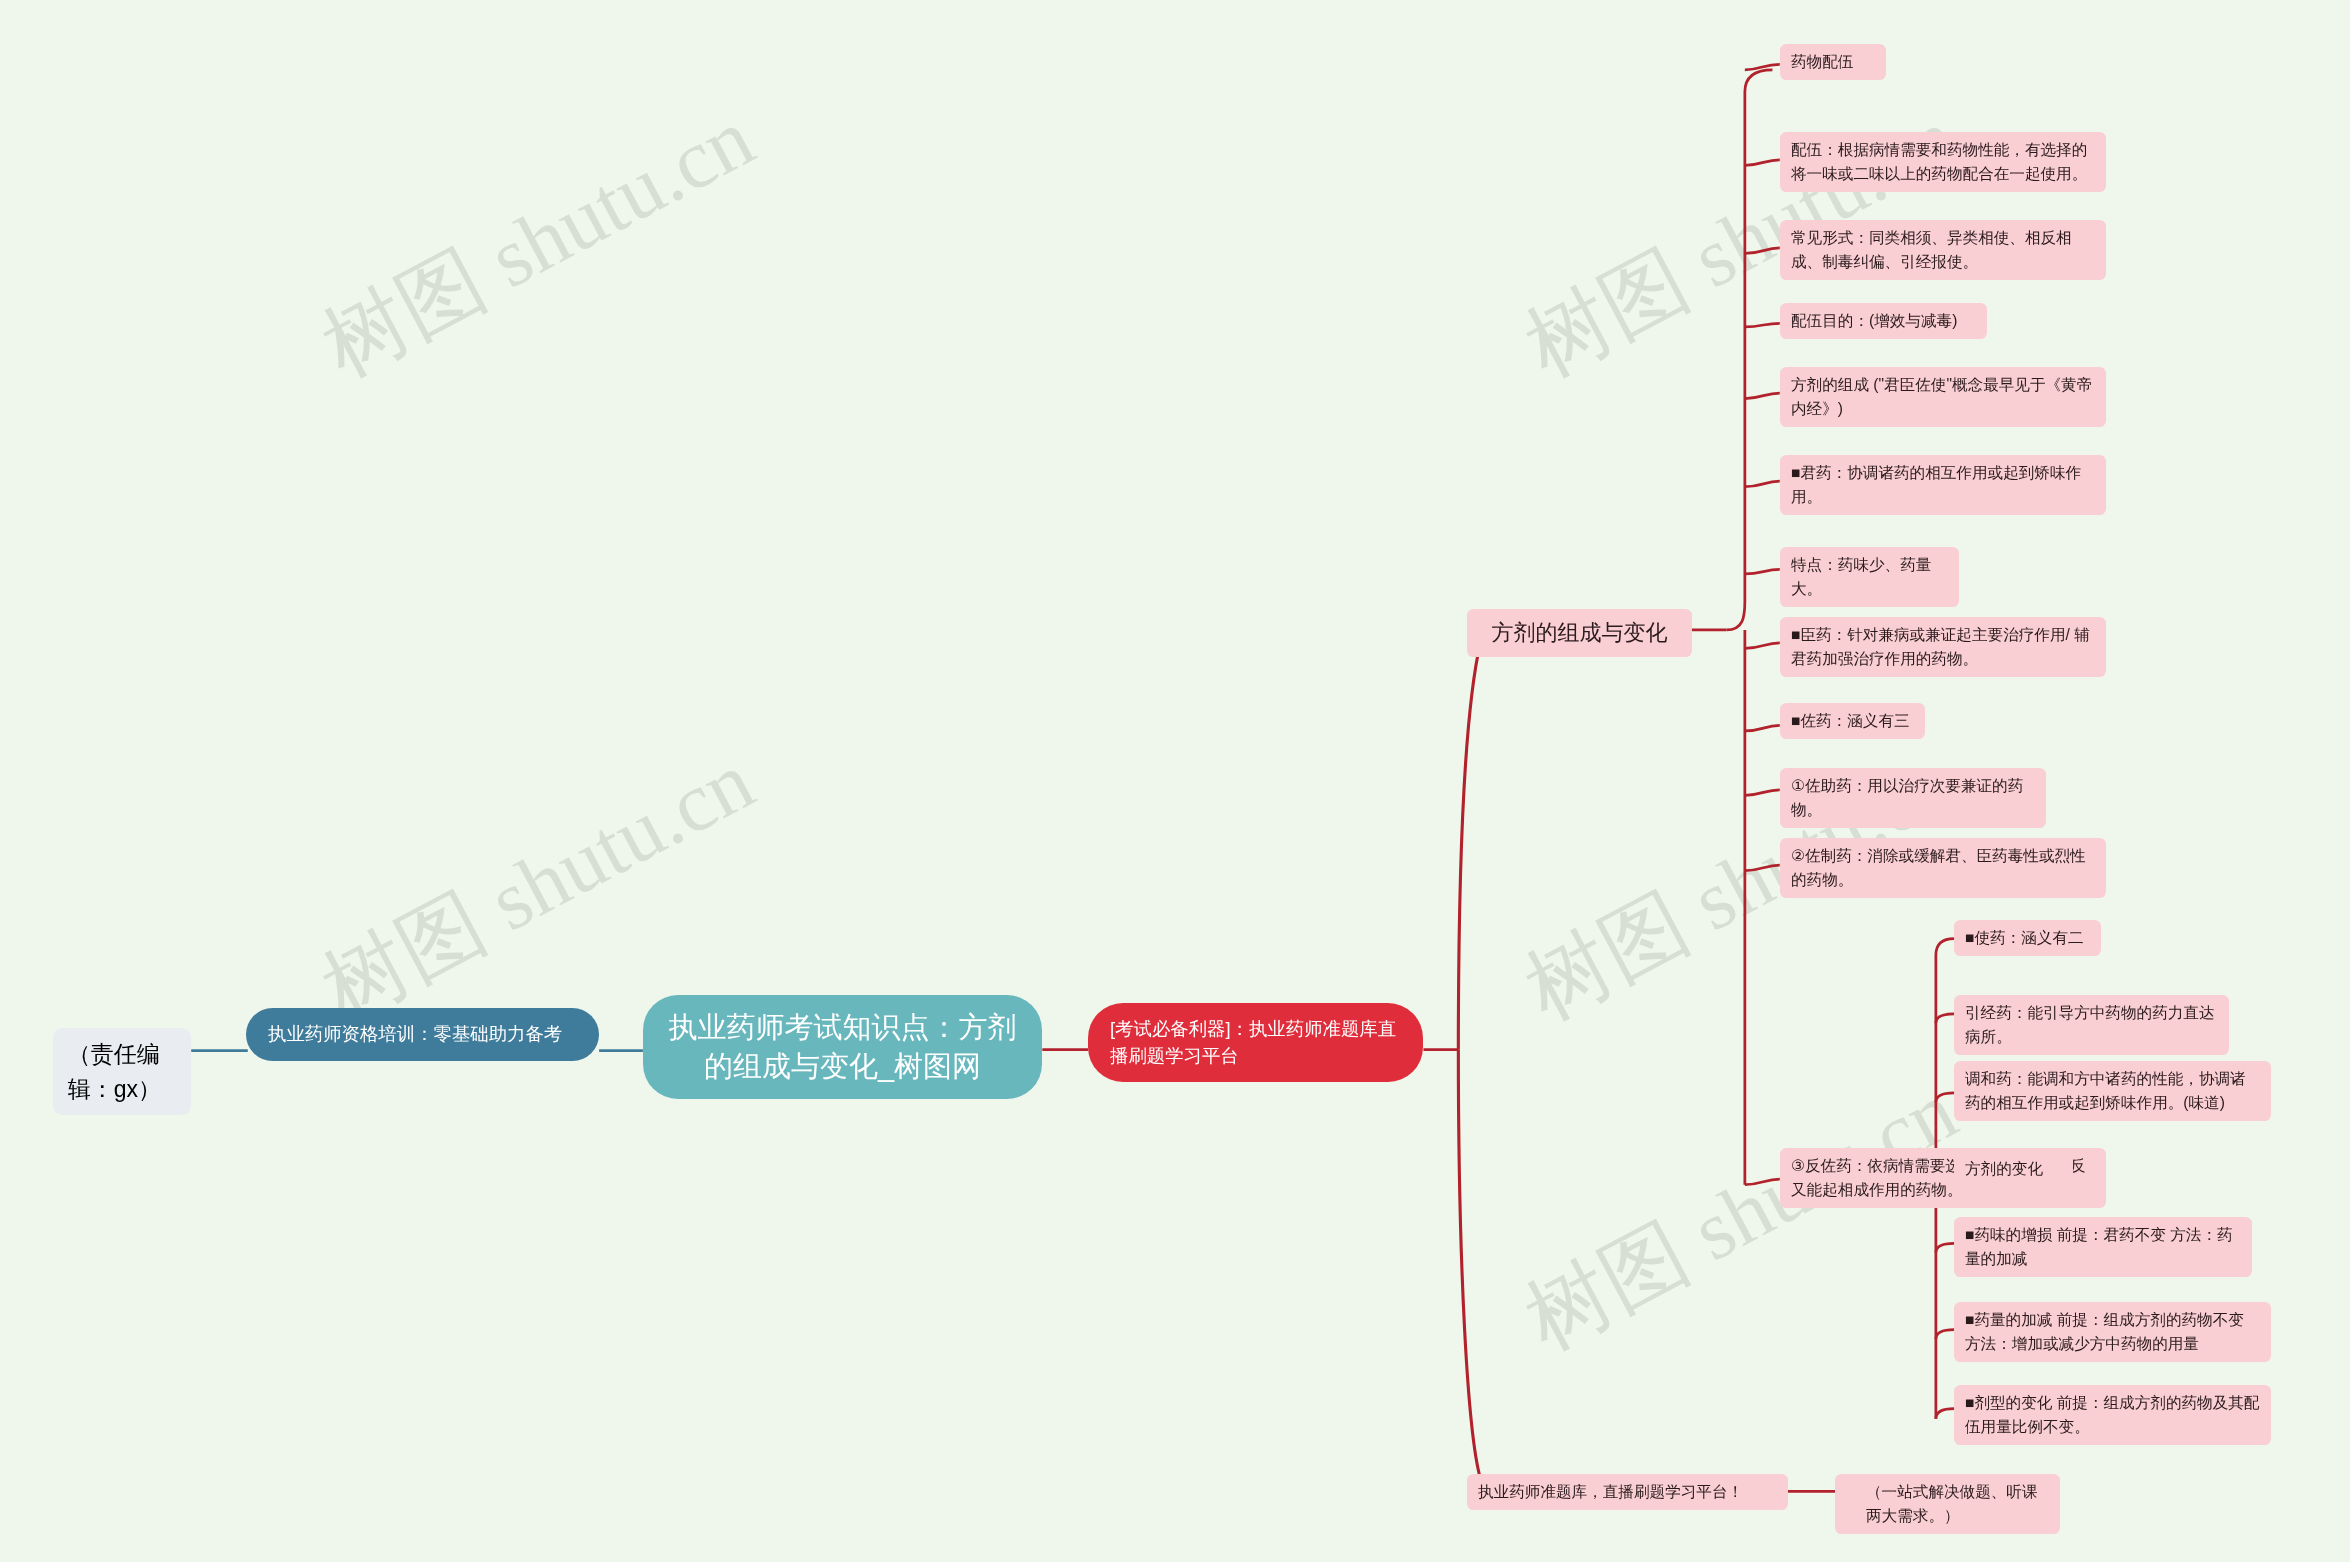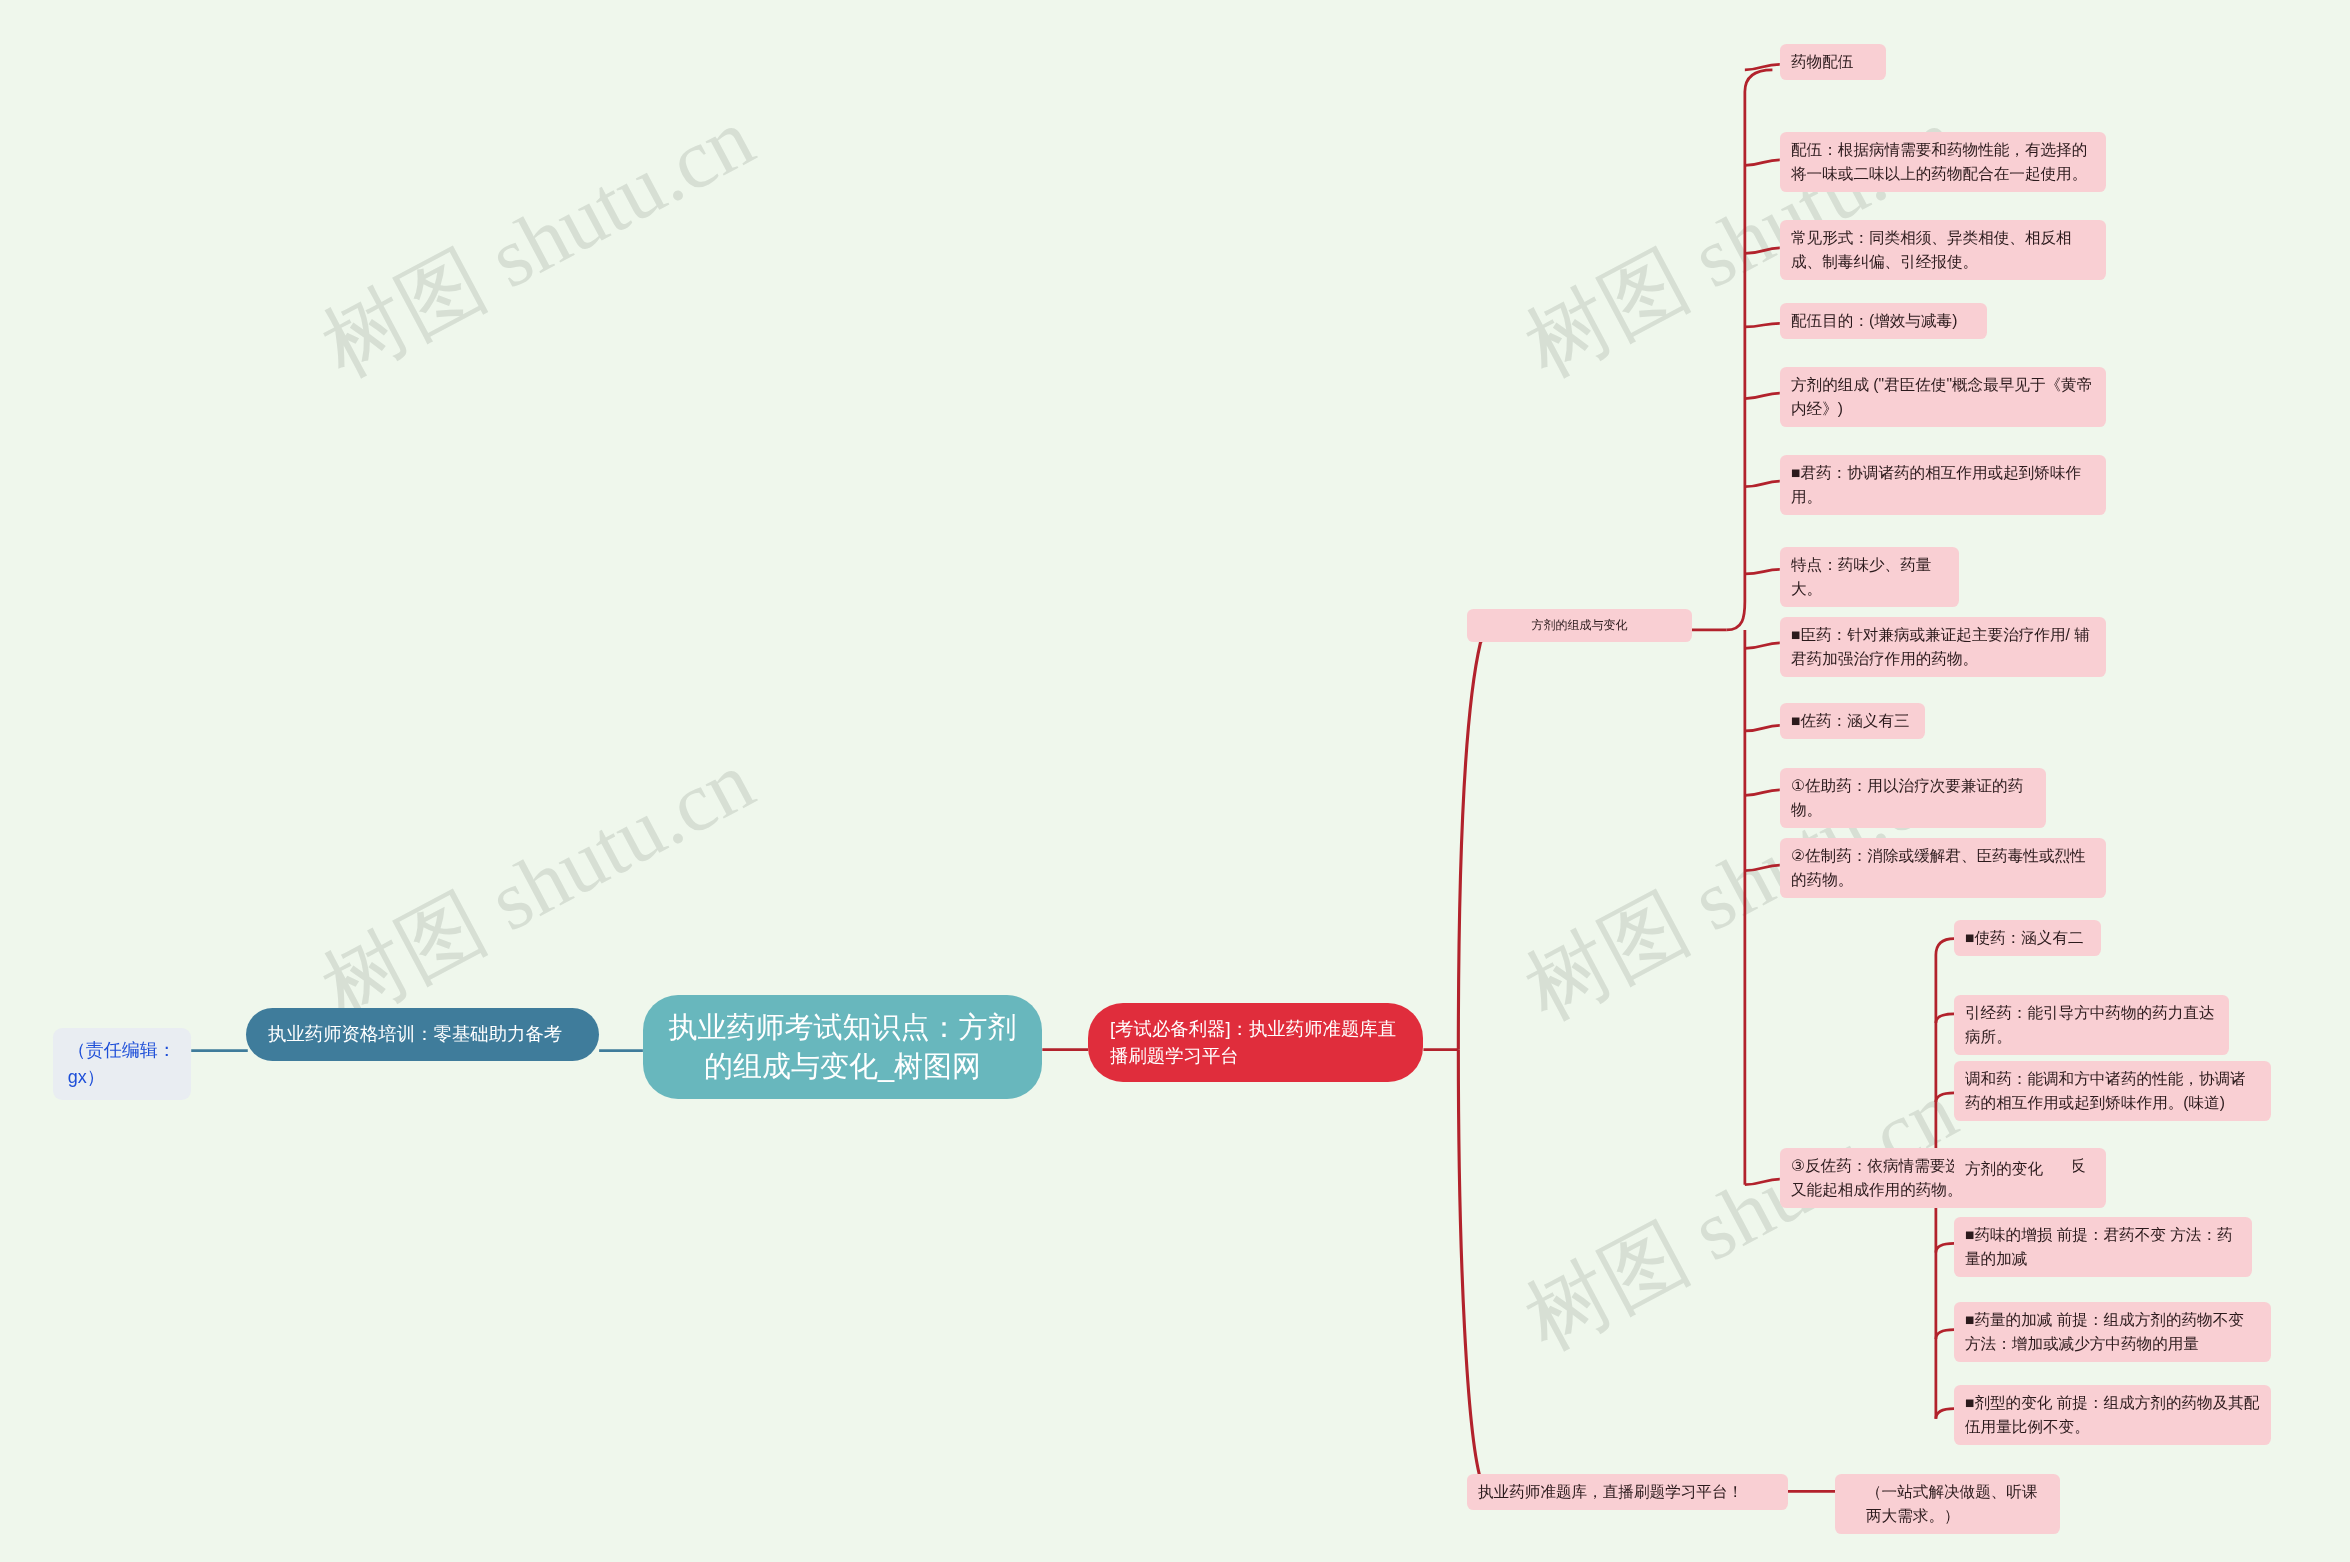--- a/index.html
+++ b/index.html
@@ -50,21 +50,21 @@
     color: #2b1a1c;
     border-radius: 6.4px;
     padding: 6.4px 11px;
     font-size: 15.6px;
   }
   .n-branch {
     background: #f9cfd3;
     color: #2b1a1c;
     border-radius: 6.4px;
     padding: 7.3px 13px;
-    font-size: 12px;
+    font-size: 22px;
   }
   .n-root {
     background: #68b7bd;
     color: #ffffff;
     border-radius: 35px;
     padding: 13px 24px;
     font-size: 29px;
     line-height: 1.35;
   }
   .n-red {
@@ -78,24 +78,24 @@
   .n-blue {
     background: #3f7c9b;
     color: #ffffff;
     border-radius: 35px;
     padding: 13px 22px;
     font-size: 18.4px;
     line-height: 1.45;
   }
   .n-gray {
     background: #e9edf2;
-    color: #1d4ed8;
+    color: #000000;
     border-radius: 9.2px;
     padding: 9.2px 14.7px;
-    font-size: 18px;
+    font-size: 23px;
   }
   .n-pill {
     background: #f9cfd3;
     color: #2b1a1c;
     border-radius: 6.4px;
     padding: 6.4px 11px;
     font-size: 15.6px;
   }
 </style>
 </head>

